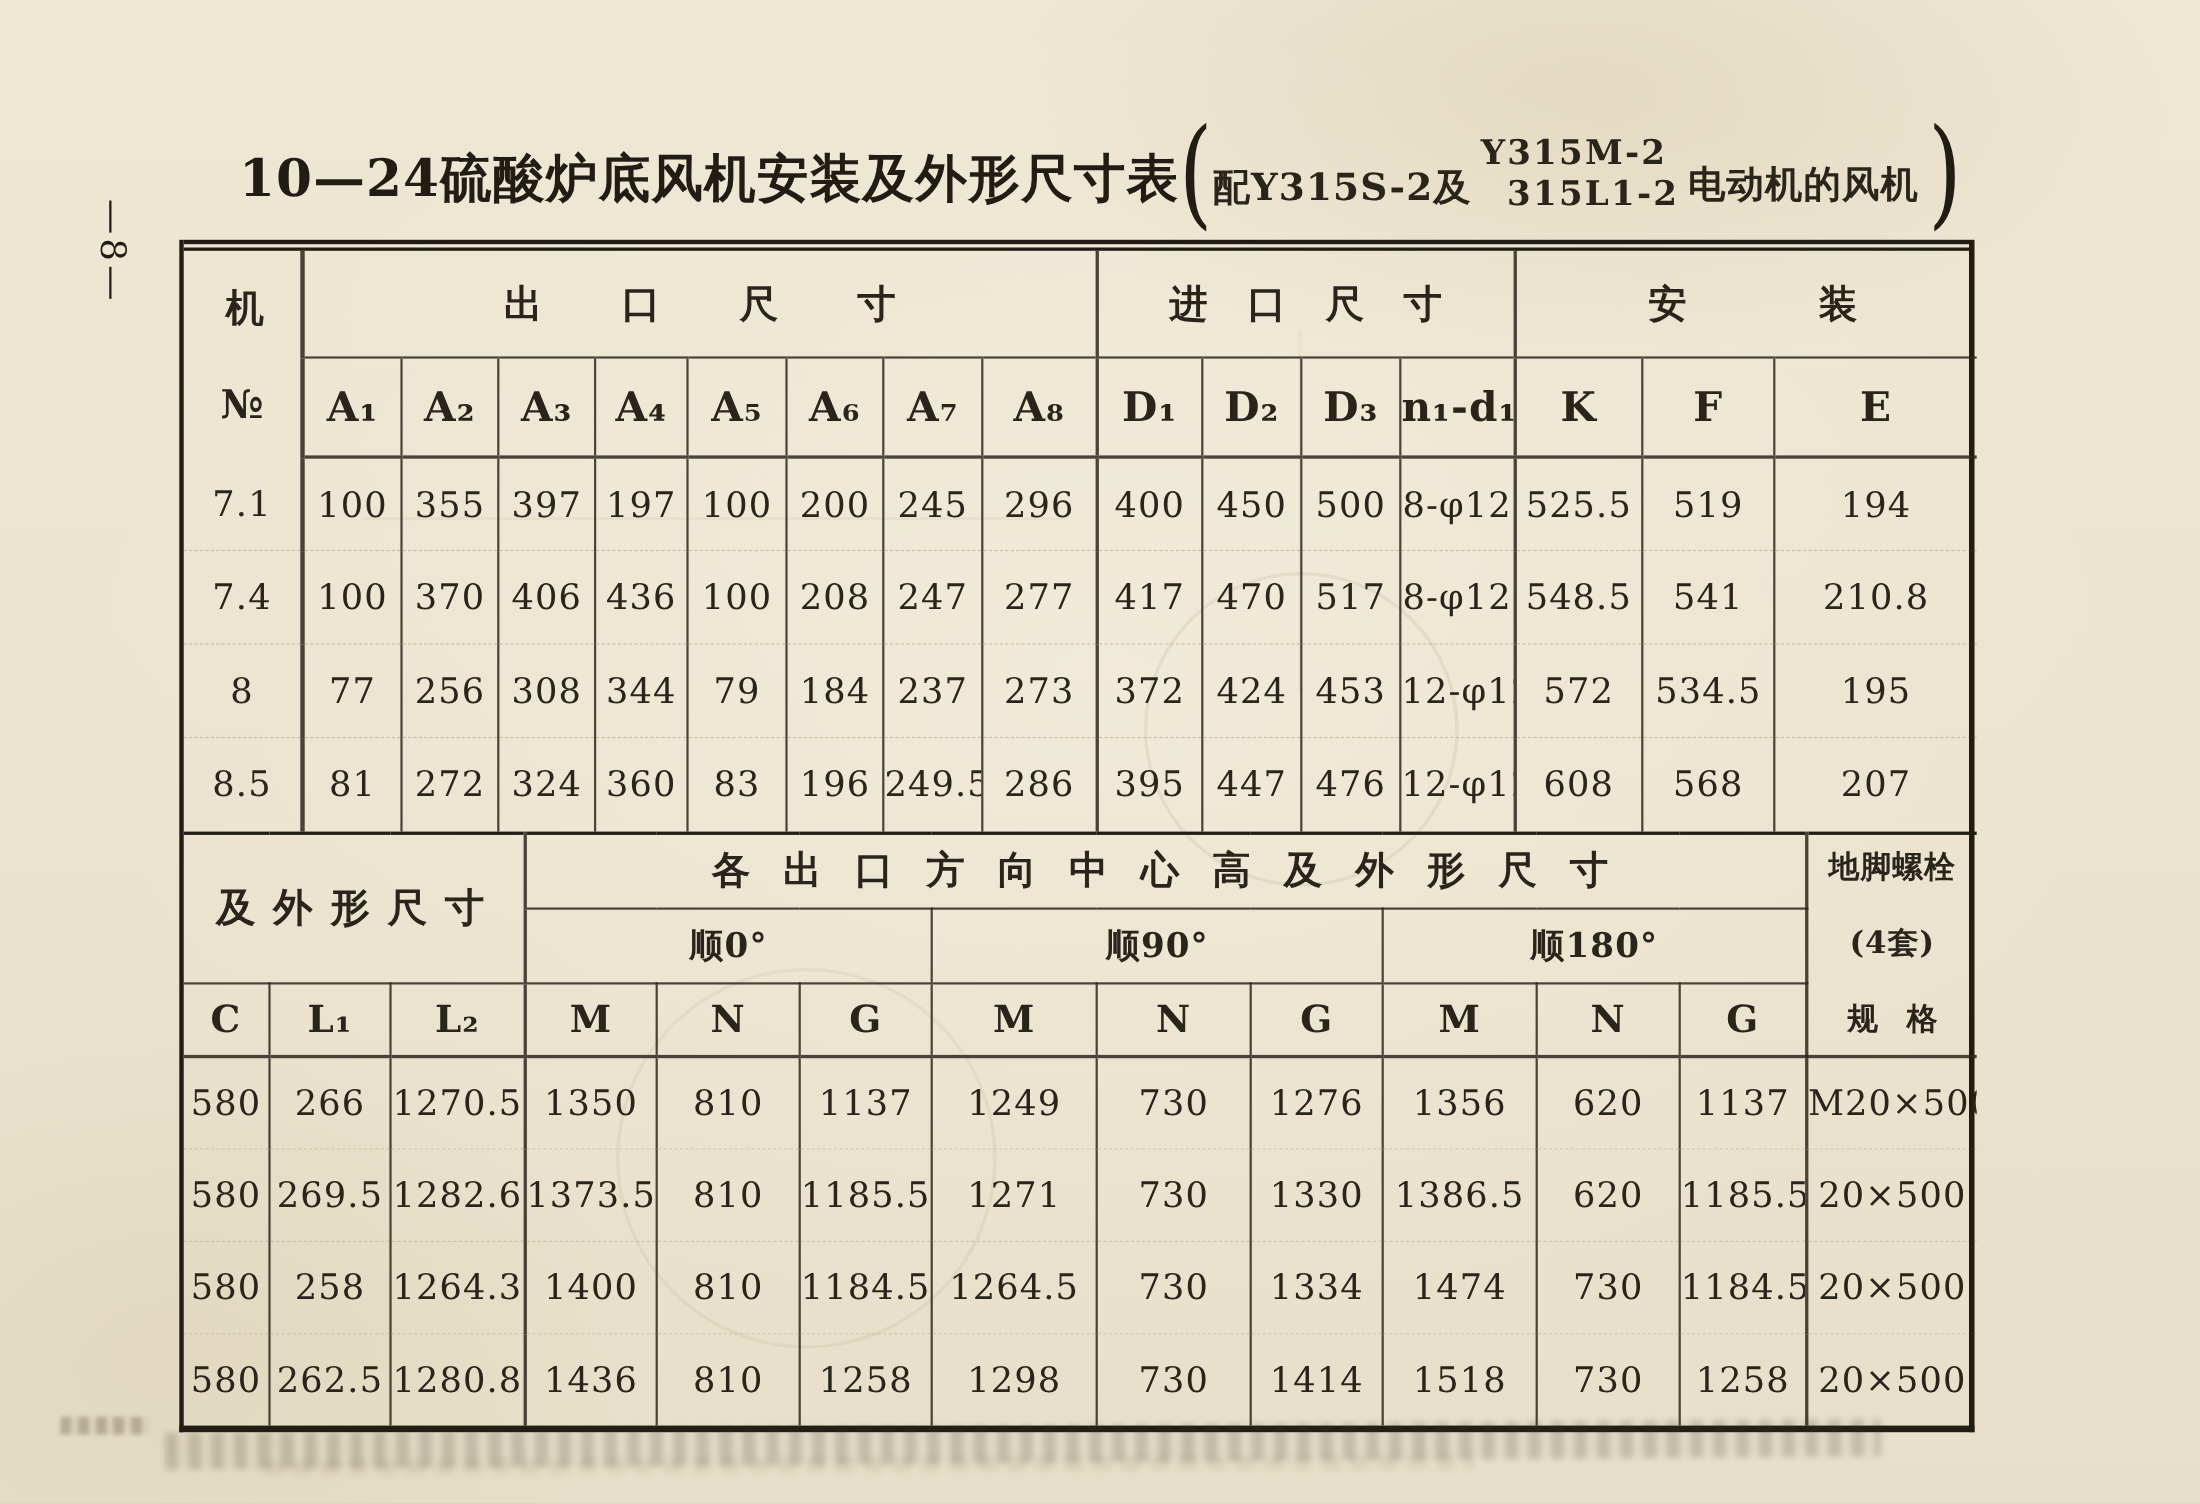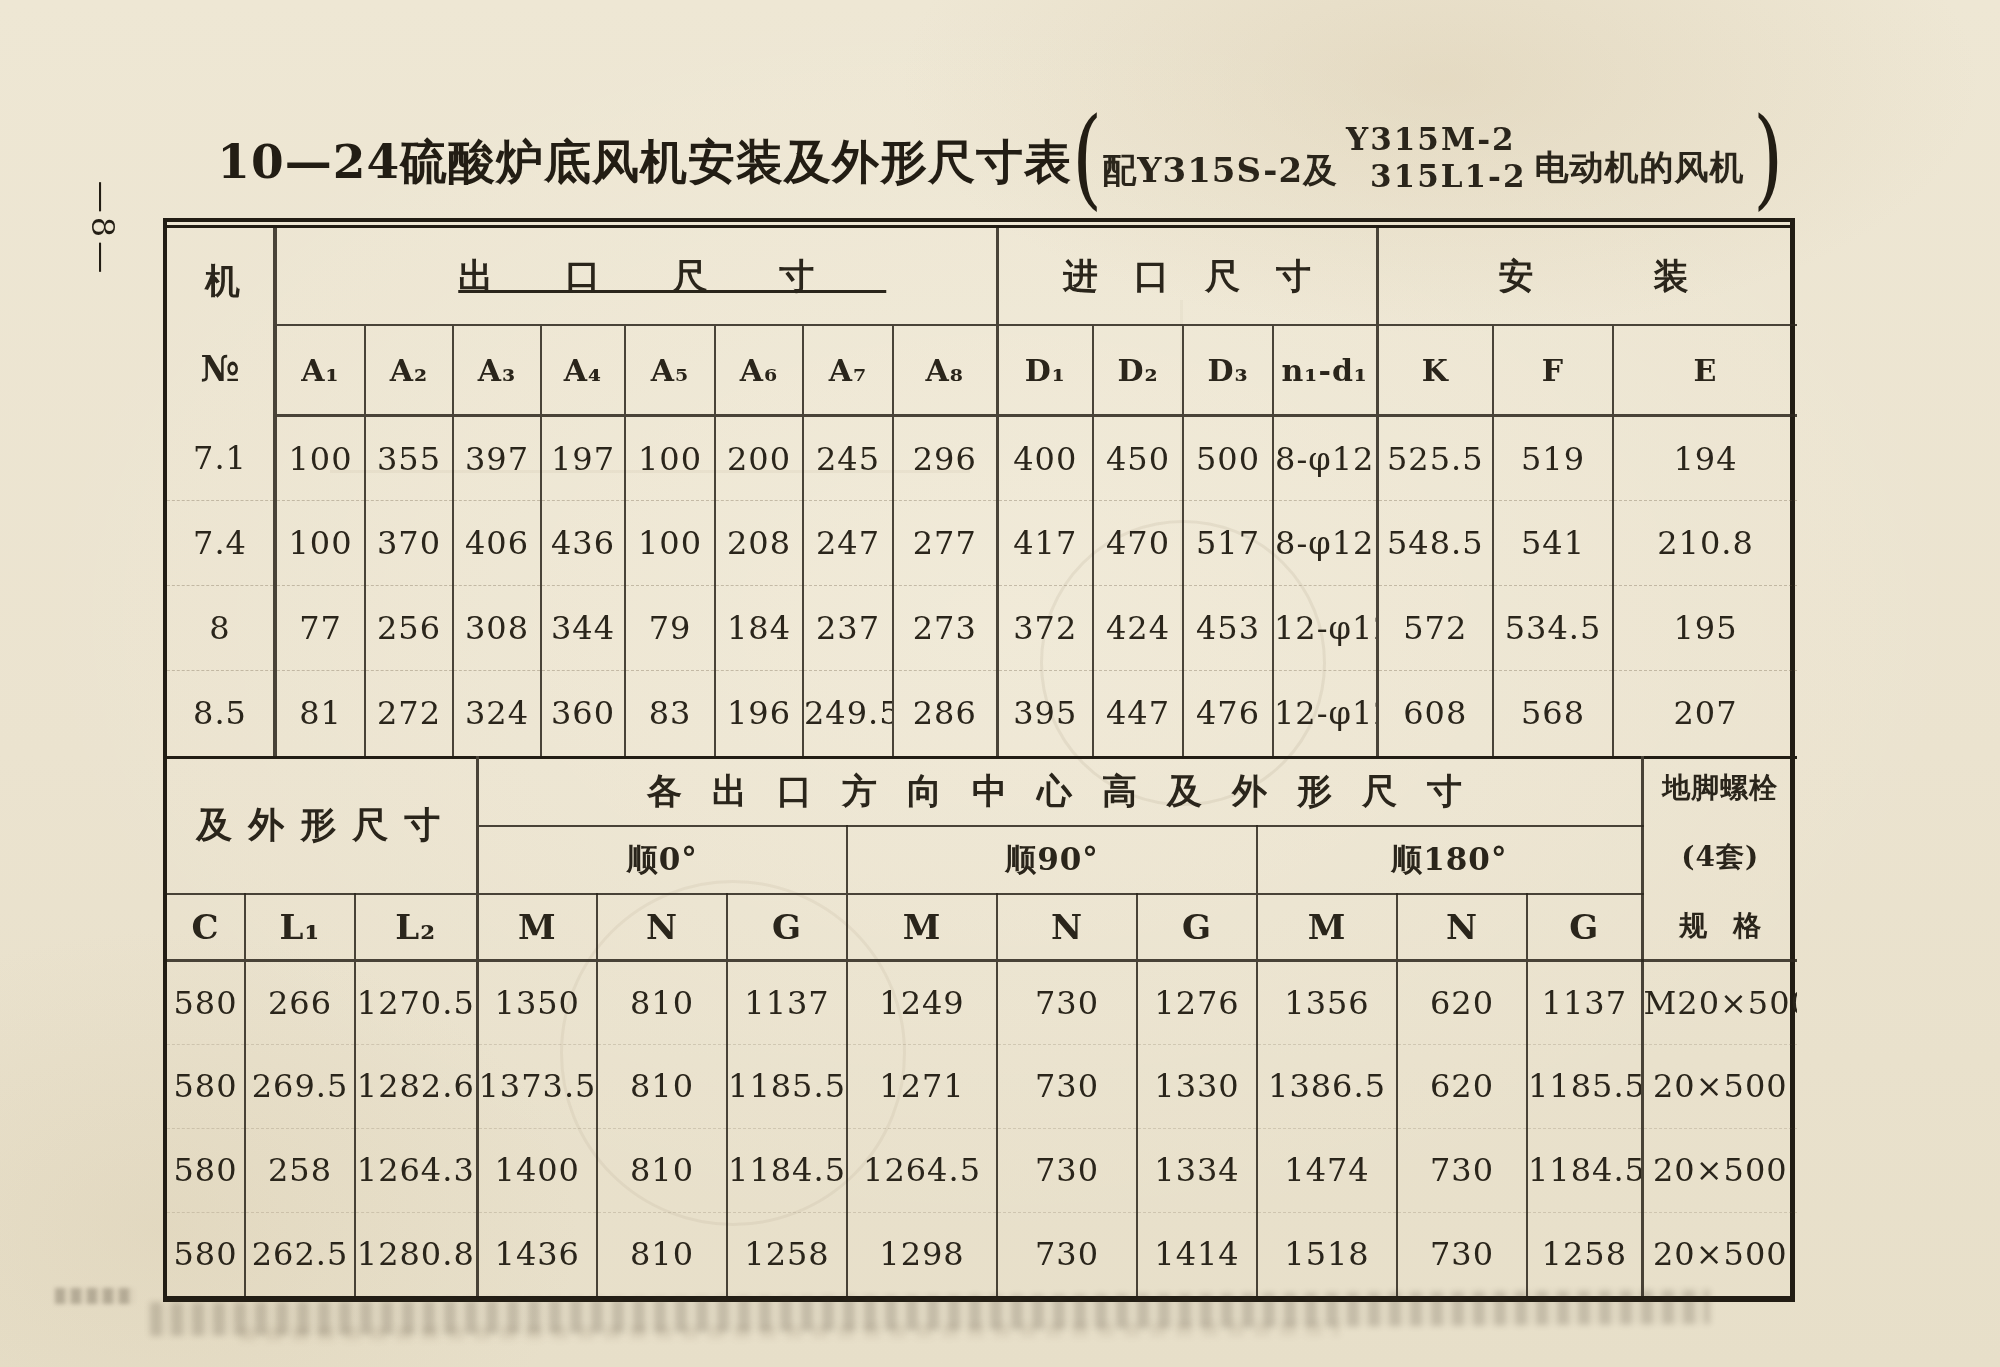--- a/index.html
+++ b/index.html
@@ -61,28 +61,28 @@
     font-size:32px;letter-spacing:1px;
     overflow:hidden;white-space:nowrap;
   }
   th{font-weight:700;}
   .vl{border-left:2px solid var(--line);}
   .vl2{border-left:2px solid var(--line);}
   .vlm{border-left:3px solid var(--line);}
   .vlx{border-left:4px solid var(--line);}
   
   .t1 tr.gh th{height:96px;font-size:35px;}
-  .t1 tr.lh th{height:88px;font-size:30px;border-top:2px solid var(--line);}
+  .t1 tr.lh th{height:88px;font-size:37px;border-top:2px solid var(--line);}
   .t1 thead tr.lh th{border-bottom:3px solid var(--line);}
   .t1 tbody tr{height:85px;}
   .t1 tbody tr + tr td{border-top:1px dashed var(--line-faint);}
   .corner{line-height:1;}
   .corner .c-top{display:block;margin-top:6px;font-size:35px;letter-spacing:38px;padding-left:38px;}
   .corner .c-bot{display:block;margin-top:52px;font-size:36px;letter-spacing:0;}
-  .g1{letter-spacing:72px;padding-left:72px;text-decoration:underline;}
+  .g1{letter-spacing:72px;padding-left:72px;}
   .g2{letter-spacing:36px;padding-left:36px;}
   .g3{letter-spacing:120px;padding-left:120px;}
   
   .t2{border-top:3px solid var(--ink-strong);}
   .t2 tr.ra th{height:66px;}
   .t2 tr.rb th{height:66px;font-size:31px;}
   .t2 tr.rc th{height:64px;font-size:34px;}
   .t2 thead tr.ra th.mid{border-bottom:2px solid var(--line);margin-left:43px;}
   .t2 thead tr.rb th{border-bottom:2px solid var(--line);}
   .t2 thead tr.rc th{border-bottom:3px solid var(--line);}

